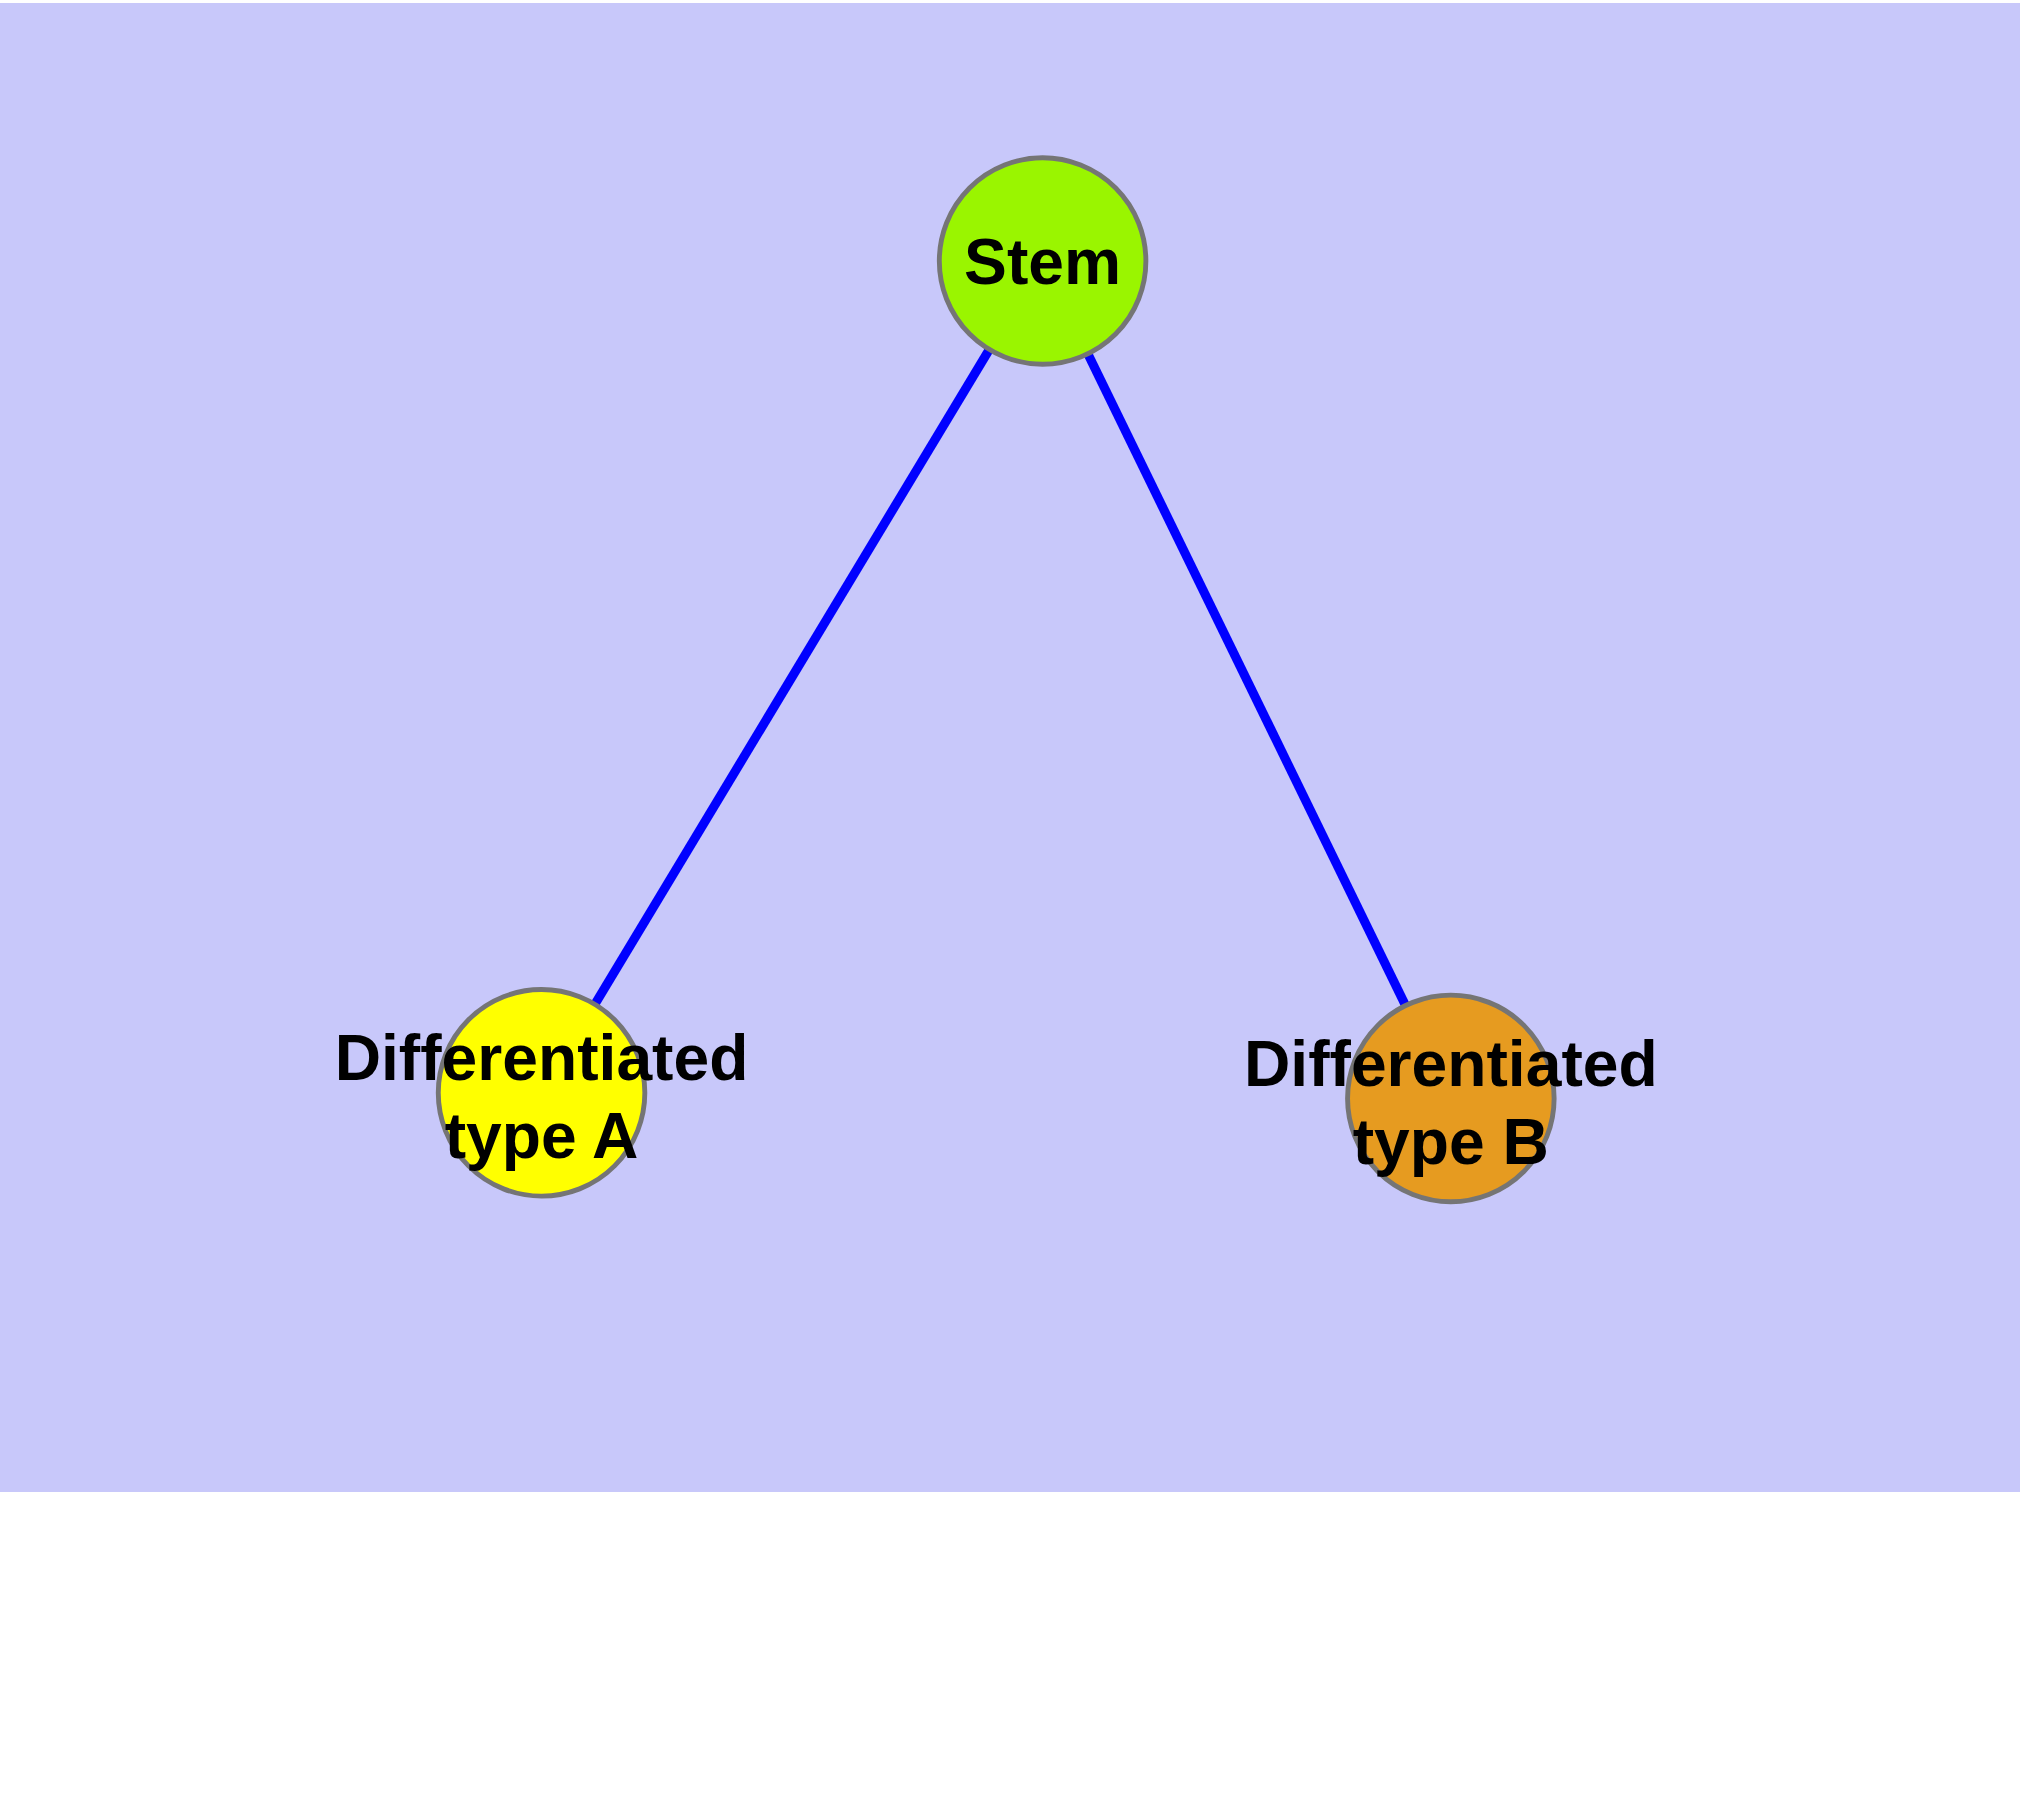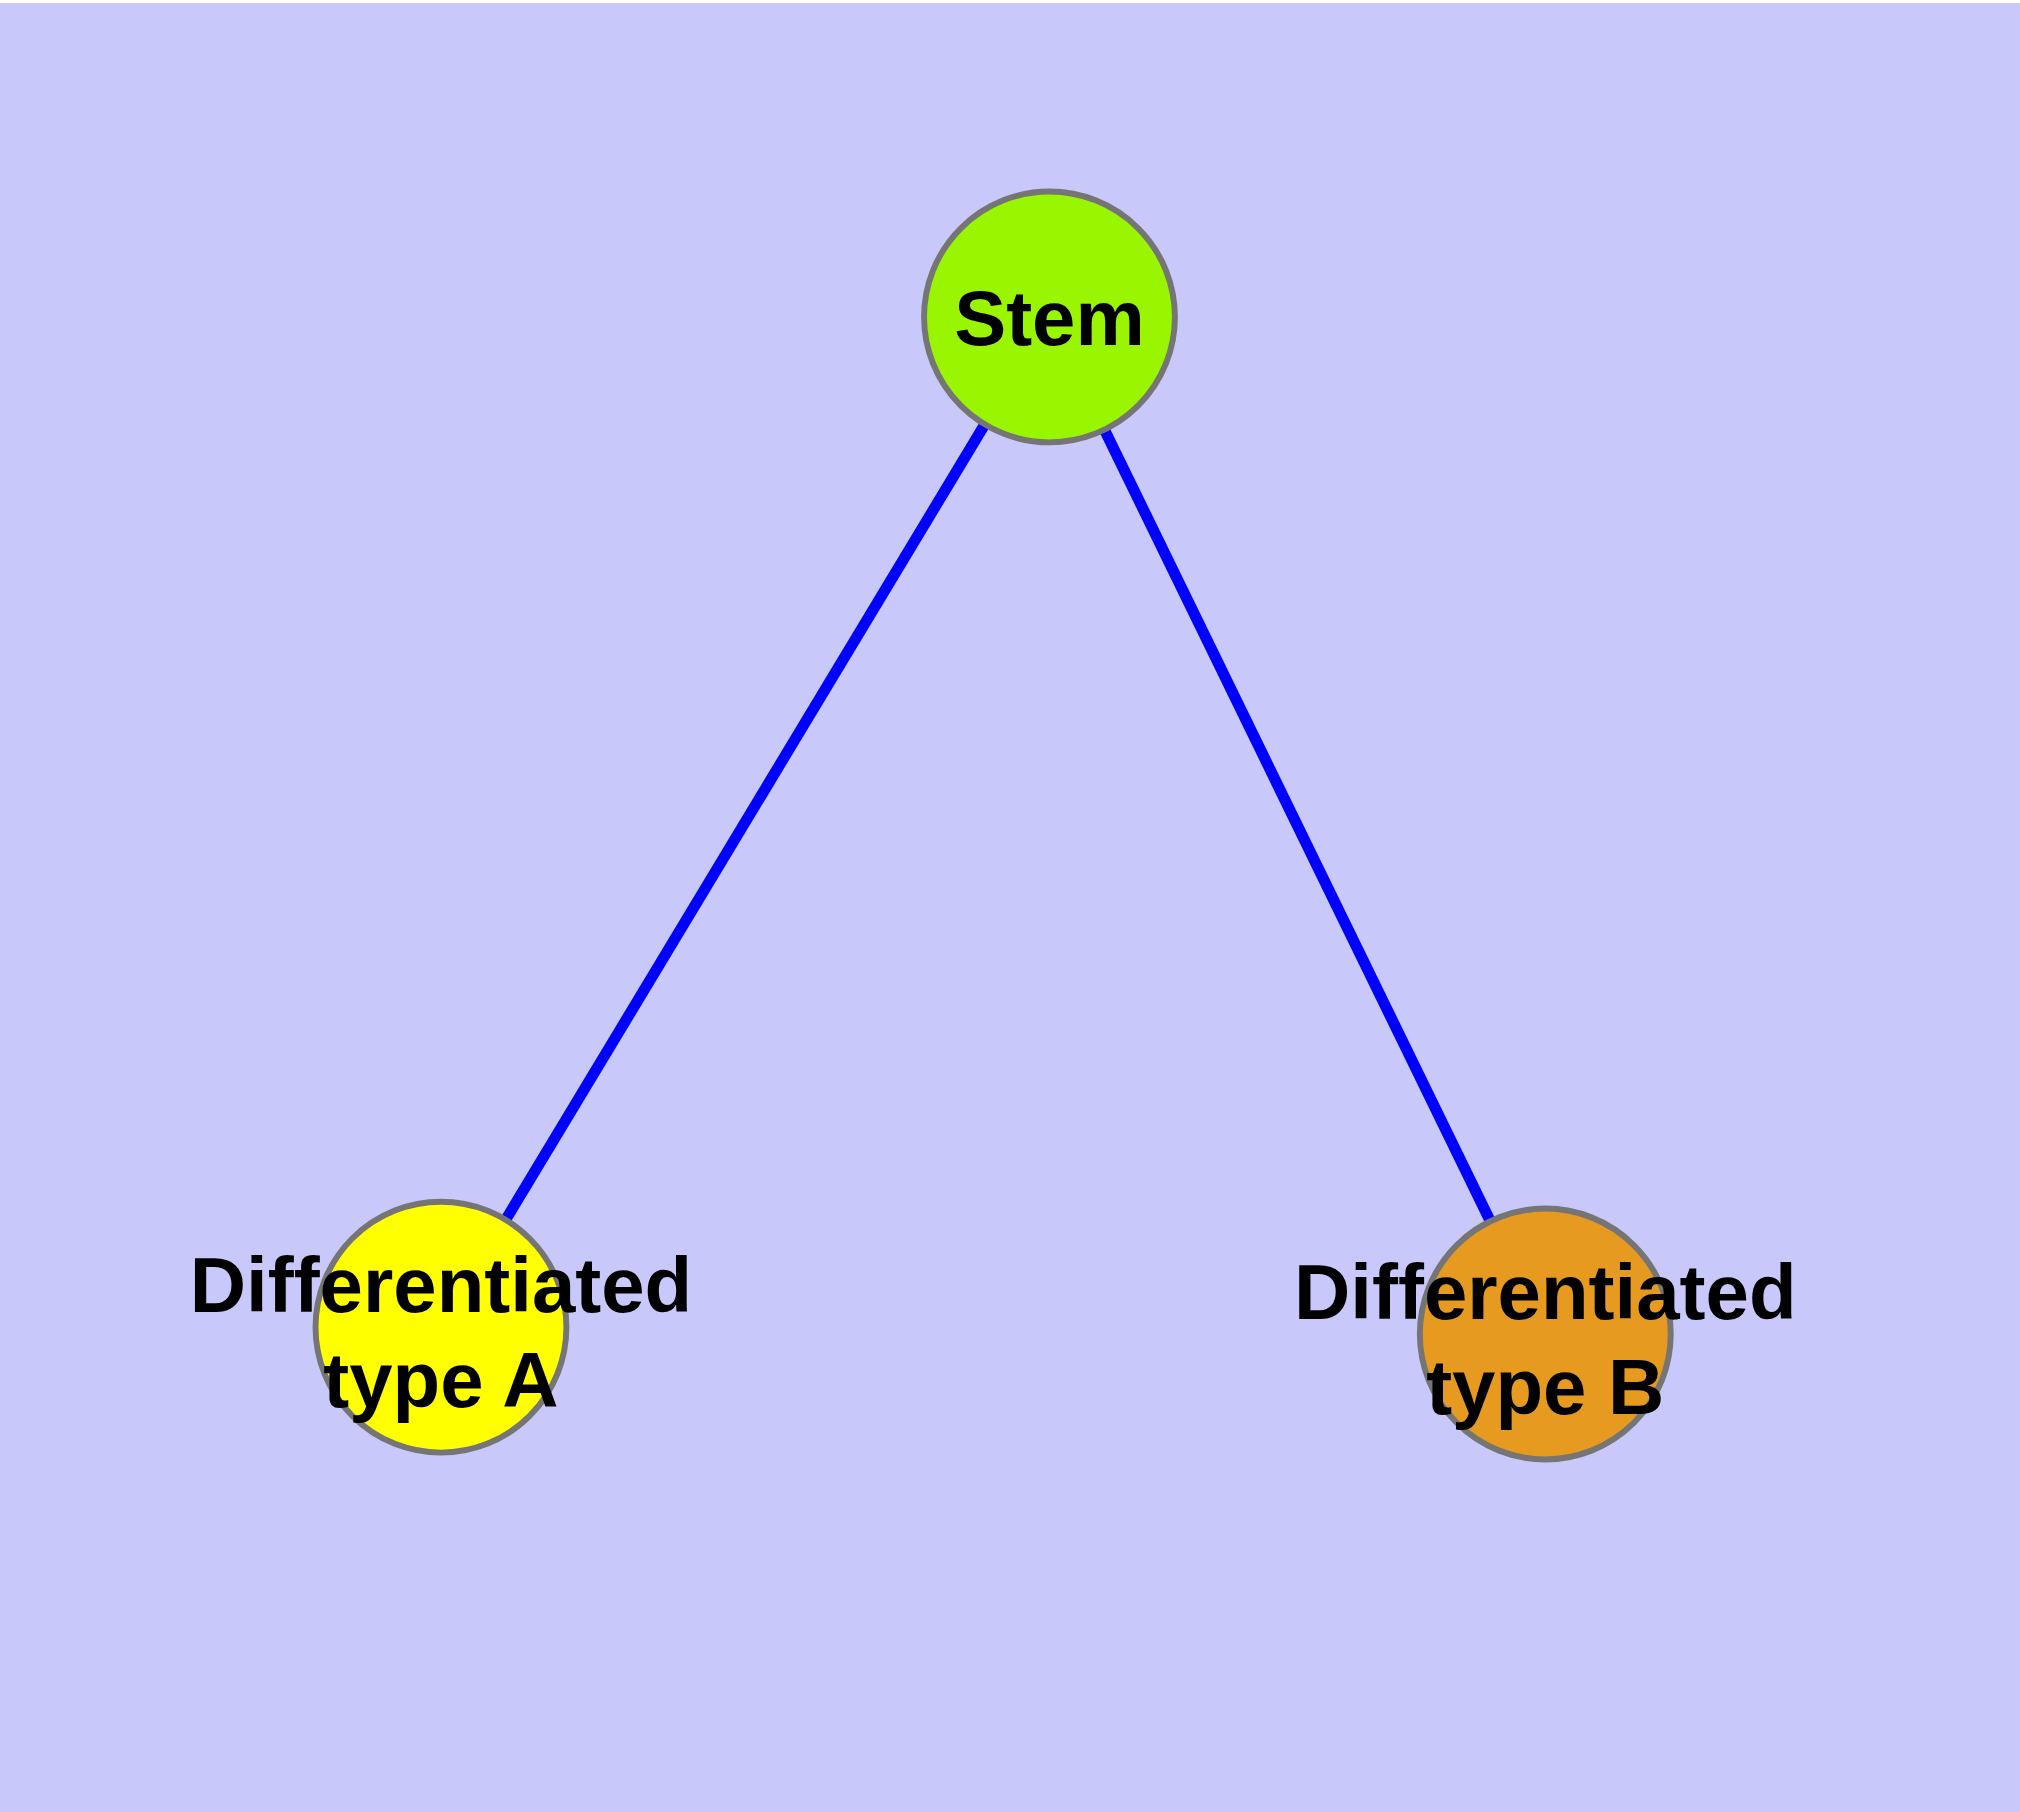--- a/index.html
+++ b/index.html
@@ -2,21 +2,21 @@
 <html style="font-size:13.6px"><head>
 <meta charset="utf-8">
 <style>
   html, body {
     margin: 0;
     padding: 0;
   }
   .stage {
     position: relative;
     width: 2021px;
-    height: 1812px;
+    height: 1492px;
     overflow: hidden;
   }
   .top-strip {
     position: absolute;
     top: 0; left: 0;
     width: 100%;
     height: 3.4px;
   }
   svg.graph {
     position: absolute;

